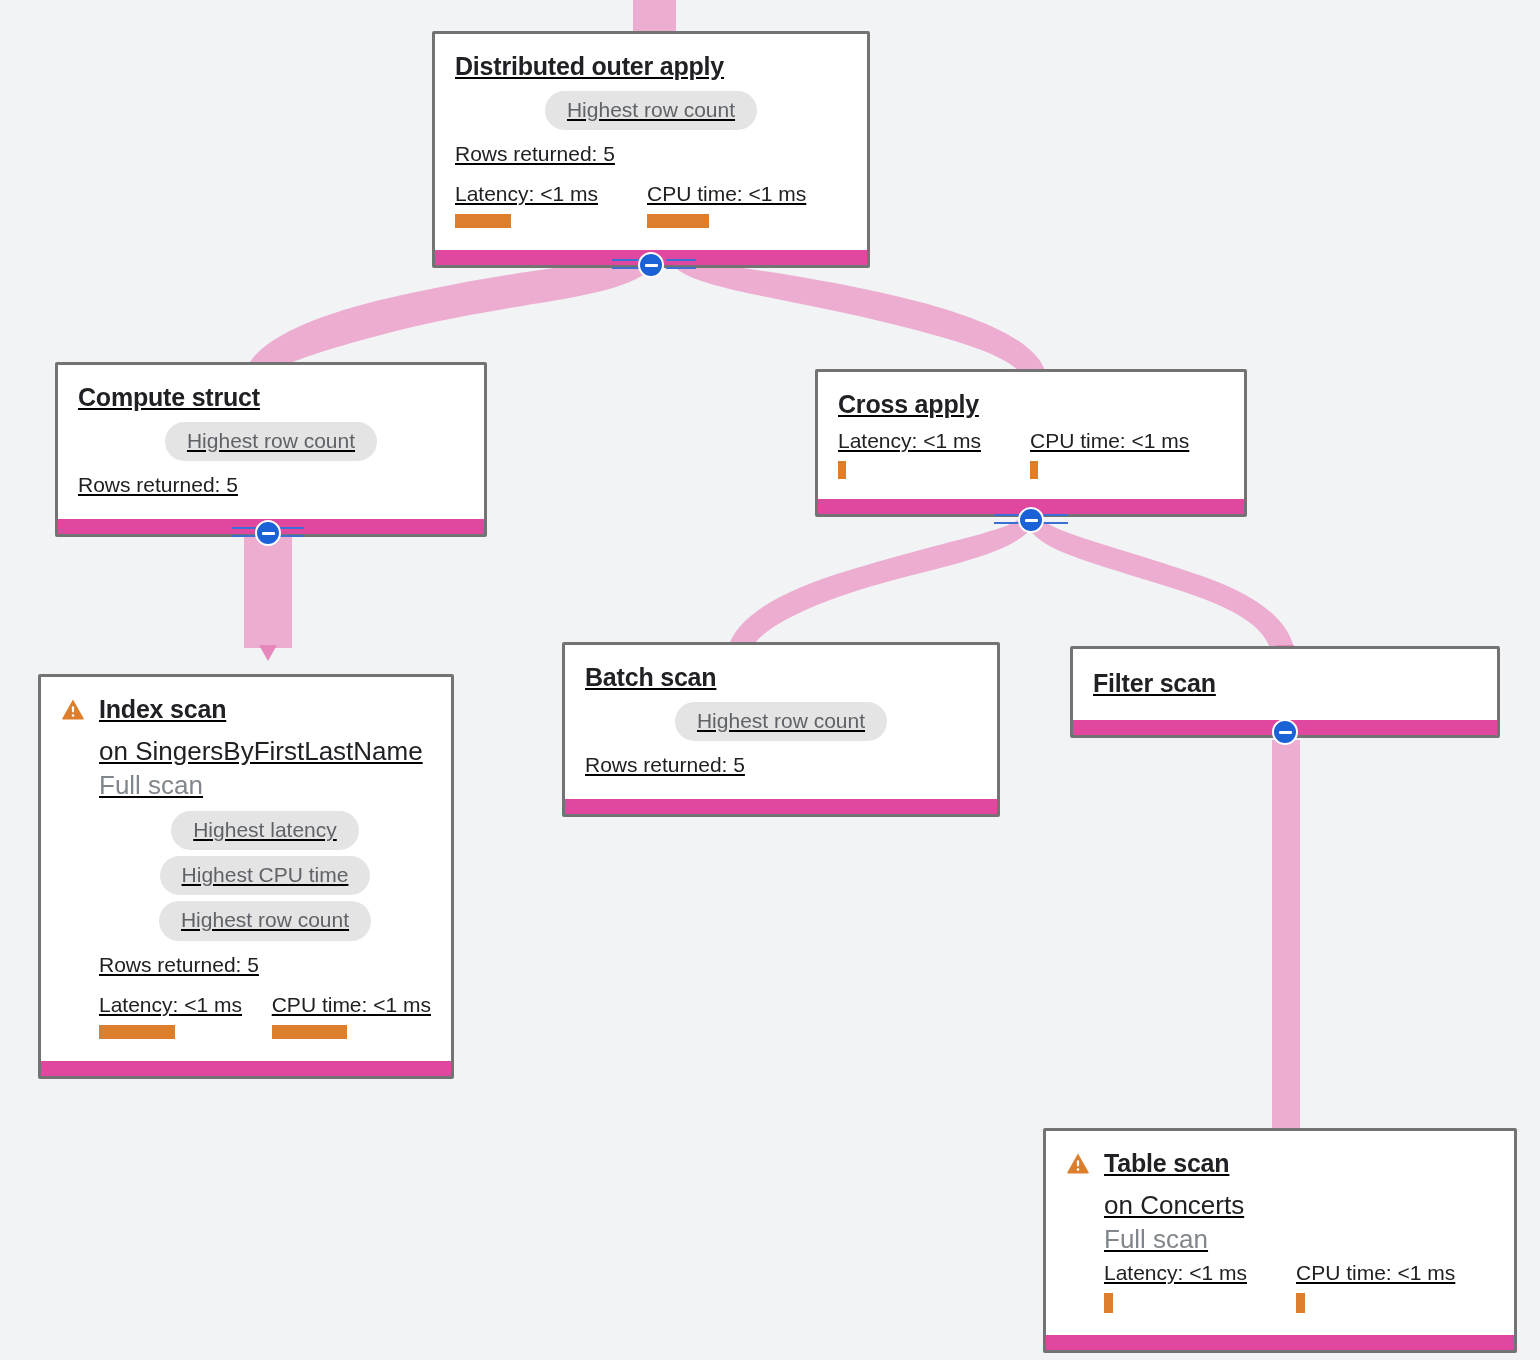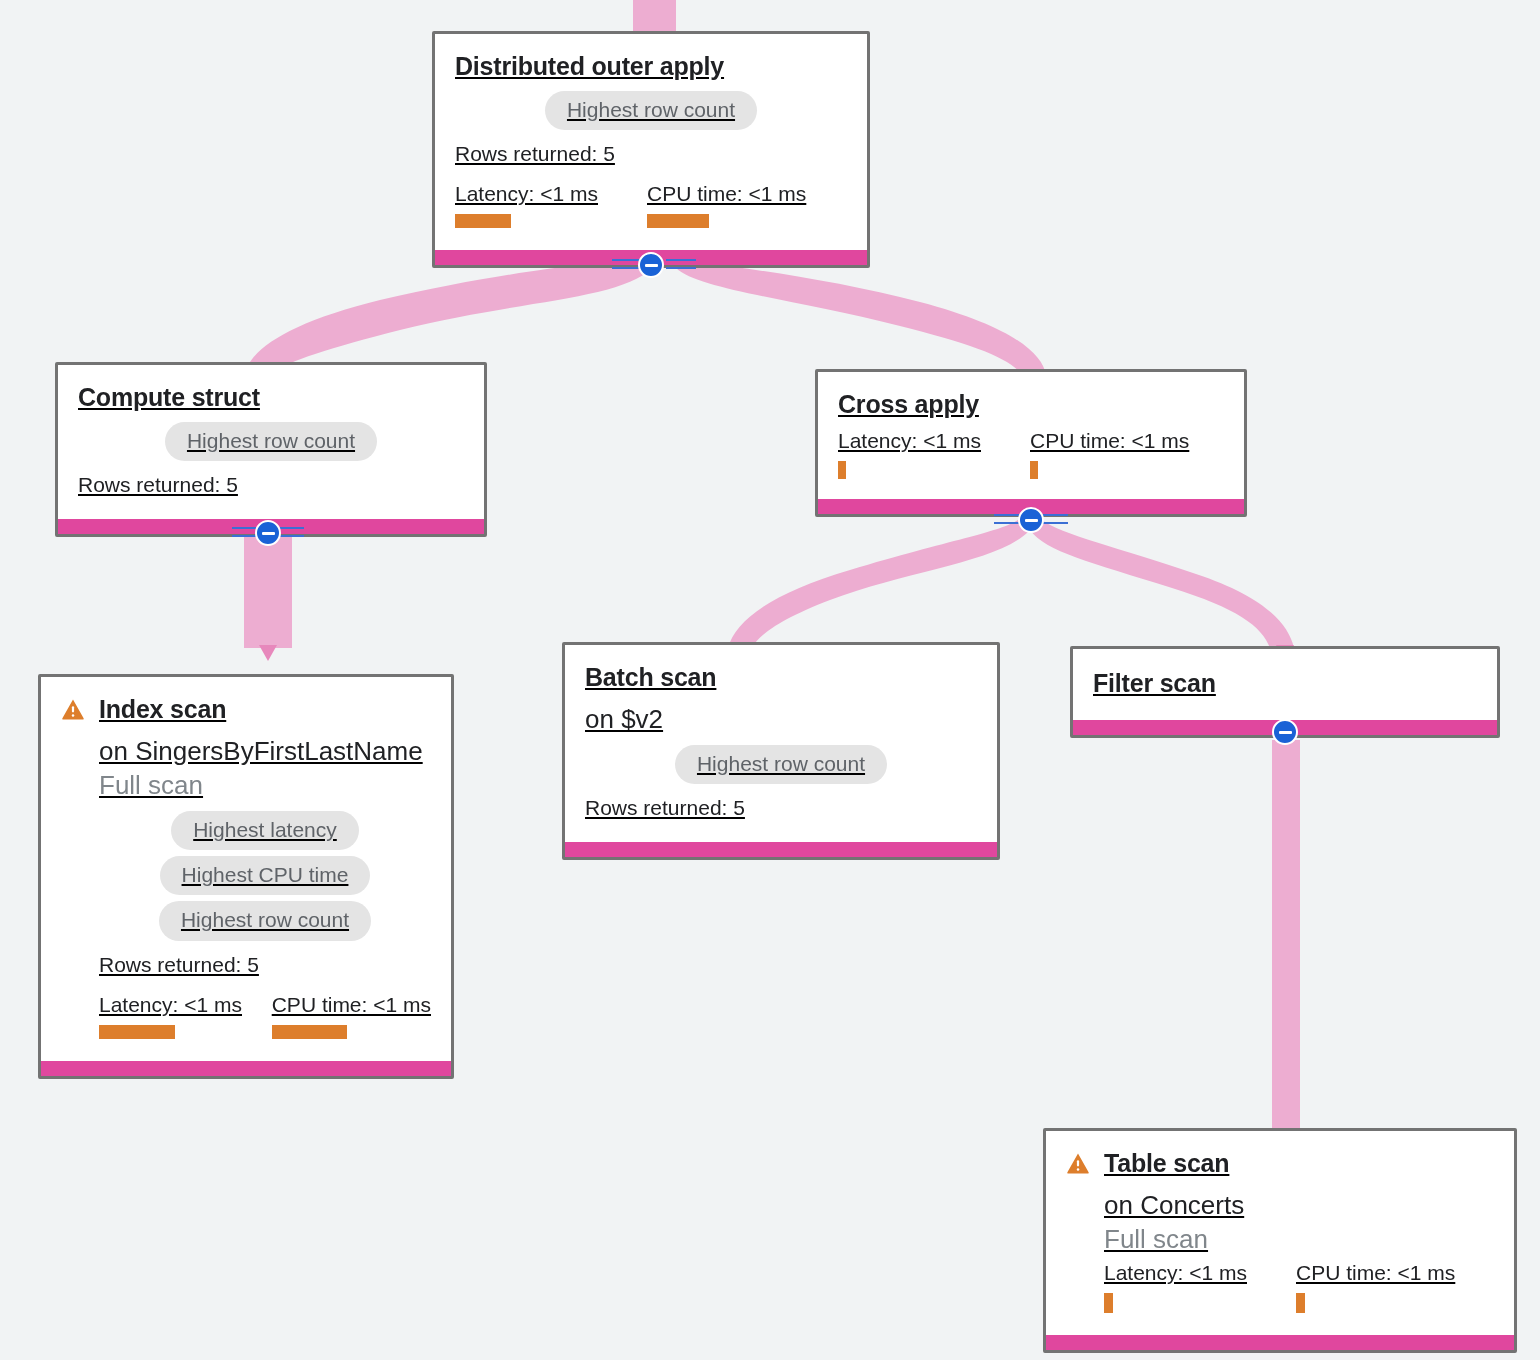--- a/index.html
+++ b/index.html
@@ -227,21 +227,20 @@
       </div>
     </div>
     <div class="node-footer"></div>
   </div>
 
   <div class="node" style="left:562px; top:642px; width:438px;">
     <div class="node-body">
       <div class="title-row">
         <span class="node-title">Batch scan</span>
       </div>
-      <div class="node-sub">on $v2</div>
       <div class="chips">
         <span class="chip">Highest row count</span>
       </div>
       <div class="rows">Rows returned: 5</div>
     </div>
     <div class="node-footer"></div>
   </div>
 
   <div class="node compact" style="left:1070px; top:646px; width:430px;">
     <div class="node-body" style="padding:20px 20px 22px 20px;">

